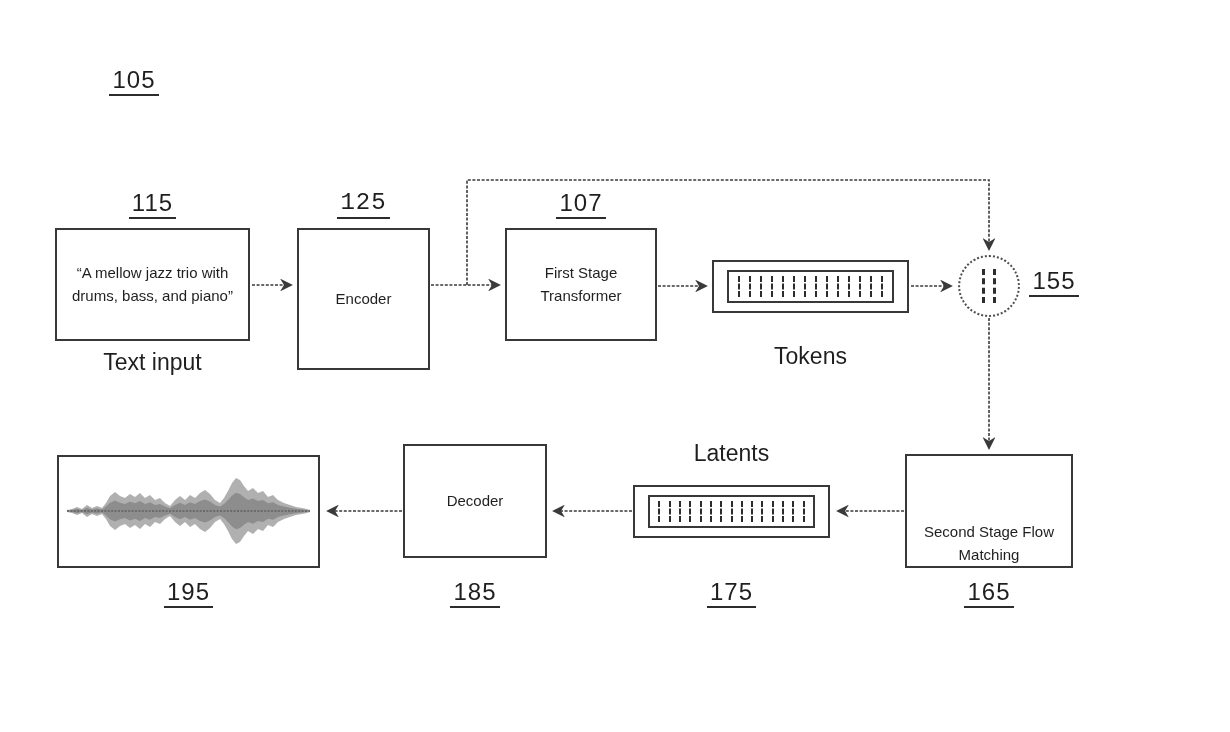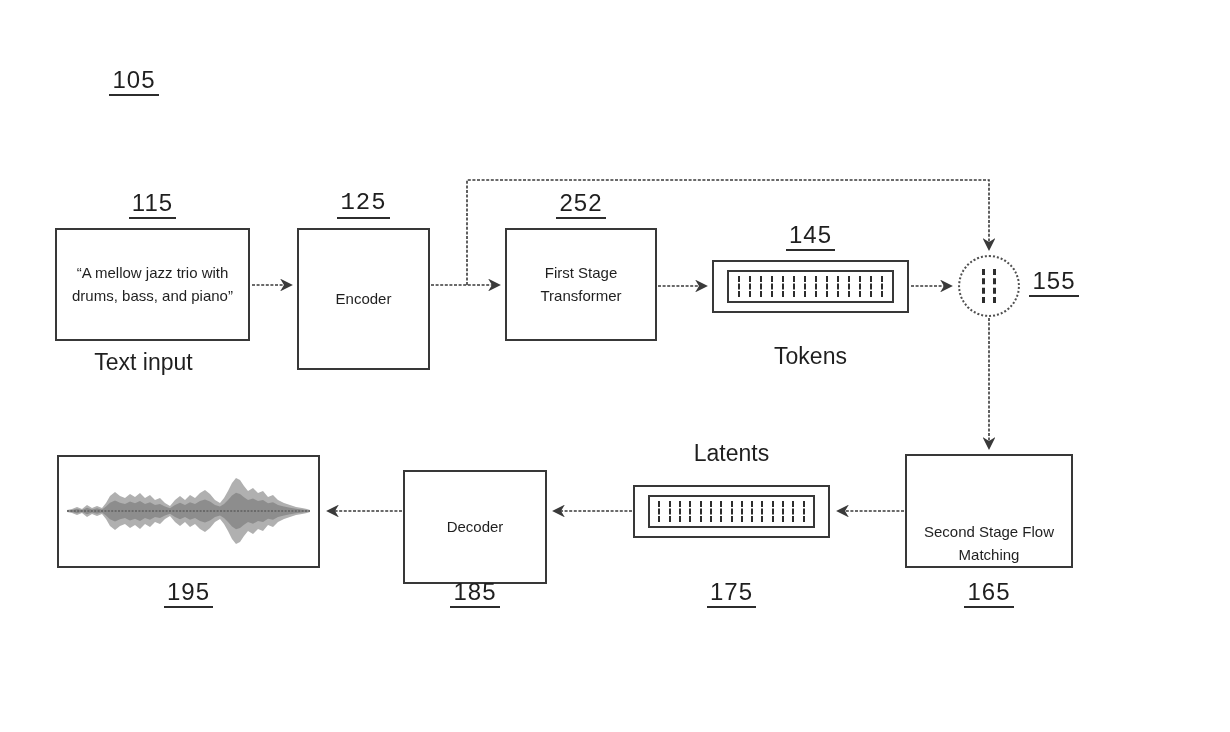--- a/index.html
+++ b/index.html
@@ -83,39 +83,36 @@
   <div class="ref-wrap" style="left:104px; top:44px; width:60px;">
     <span class="ref">105</span>
   </div>
 
   <div class="ref-wrap" style="left:55px; top:167px; width:195px;">
     <span class="ref">115</span>
   </div>
   <div class="box" style="left:55px; top:205px; width:195px; height:113px; padding:0 12px;">
     <span>“A mellow jazz trio with drums, bass, and piano”</span>
   </div>
-  <div class="caption" style="left:46px; top:326px; width:195px;">Text input</div>
+  <div class="caption" style="left:55px; top:326px; width:195px;">Text input</div>
 
   <div class="ref-wrap" style="left:297px; top:167px; width:133px;font-family:Liberation Mono, monospace;">
     <span class="ref">125</span>
   </div>
   <div class="box" style="left:297px; top:205px; width:133px; height:142px;">
     <span>Encoder</span>
   </div>
 
   <div class="ref-wrap" style="left:505px; top:167px; width:152px;">
-    <span class="ref">252</span>
+    <span class="ref">107</span>
   </div>
   <div class="box" style="left:505px; top:205px; width:152px; height:113px; padding:0 20px;">
     <span>First Stage Transformer</span>
   </div>
 
-  <div class="ref-wrap" style="left:712px; top:199px; width:197px;">
-    <span class="ref">145</span>
-  </div>
   <div class="strip-outer" style="left:712px; top:237px; width:197px; height:53px;">
     <div class="strip-inner">
         <i class="tok-bar"></i>
         <i class="tok-bar"></i>
         <i class="tok-bar"></i>
         <i class="tok-bar"></i>
         <i class="tok-bar"></i>
         <i class="tok-bar"></i>
         <i class="tok-bar"></i>
         <i class="tok-bar"></i>
@@ -161,21 +158,21 @@
         <i class="tok-bar"></i>
         <i class="tok-bar"></i>
         <i class="tok-bar"></i>
         <i class="tok-bar"></i>
       </div>
   </div>
   <div class="ref-wrap" style="left:633px; top:556px; width:197px;">
     <span class="ref">175</span>
   </div>
 
-  <div class="box" style="left:403px; top:447px; width:144px; height:114px;">
+  <div class="box" style="left:403px; top:421px; width:144px; height:114px;">
     <span>Decoder</span>
   </div>
   <div class="ref-wrap" style="left:403px; top:556px; width:144px;">
     <span class="ref">185</span>
   </div>
 
   <div class="box" style="left:57px; top:432px; width:263px; height:113px; padding:2px;">
     <svg class="wave-svg" viewBox="0 0 255 105" preserveAspectRatio="none" xmlns="http://www.w3.org/2000/svg">
       <polygon id="wave-outer" fill="#b0b0b0" points="6,51.0 11,50.0 16,48.0 21,50.0 26,46.0 31,49.0 36,47.0 41,49.0 45,44.0 49,37.0 54,33.0 59,37.0 64,39.0 69,35.0 74,38.0 79,34.0 84,39.0 89,36.0 94,41.0 99,39.0 104,44.0 109,47.0 114,41.0 119,37.0 124,41.0 129,36.0 134,39.0 139,34.0 144,31.0 149,35.0 154,41.0 159,44.0 163,39.0 167,32.0 171,24.0 175,19.0 179,21.0 183,27.0 187,32.0 192,29.0 197,34.0 202,32.0 207,38.0 212,36.0 217,41.0 223,44.0 229,46.0 235,48.0 241,49.0 246,50.0 249,51.0 249,53.0 246,54.0 241,55.0 235,56.0 229,58.0 223,60.0 217,63.0 212,68.0 207,66.0 202,72.0 197,70.0 192,75.0 187,72.0 183,77.0 179,83.0 175,85.0 171,80.0 167,72.0 163,65.0 159,60.0 154,63.0 149,69.0 144,73.0 139,70.0 134,65.0 129,68.0 124,63.0 119,67.0 114,63.0 109,57.0 104,60.0 99,65.0 94,63.0 89,68.0 84,65.0 79,70.0 74,66.0 69,69.0 64,65.0 59,67.0 54,71.0 49,67.0 45,60.0 41,55.0 36,57.0 31,55.0 26,58.0 21,54.0 16,56.0 11,54.0 6,53.0"></polygon>
       <polygon id="wave-inner" fill="#8d8d8d" points="6,51.5 11,50.9 16,49.8 21,50.9 26,48.7 31,50.4 36,49.3 41,50.4 45,47.6 49,43.8 54,41.5 59,43.8 64,44.9 69,42.6 74,44.3 79,42.1 84,44.9 89,43.2 94,46.0 99,44.9 104,47.6 109,49.3 114,46.0 119,43.8 124,46.0 129,43.2 134,44.9 139,42.1 144,40.5 149,42.6 154,46.0 159,47.6 163,44.9 167,41.0 171,36.6 175,33.8 179,35.0 183,38.3 187,41.0 192,39.4 197,42.1 202,41.0 207,44.3 212,43.2 217,46.0 223,47.6 229,48.7 235,49.8 241,50.4 246,50.9 249,51.5 249,52.5 246,53.1 241,53.6 235,54.2 229,55.3 223,56.4 217,58.0 212,60.8 207,59.7 202,63.0 197,61.9 192,64.7 187,63.0 183,65.8 179,69.0 175,70.2 171,67.4 167,63.0 163,59.1 159,56.4 154,58.0 149,61.4 144,63.5 139,61.9 134,59.1 129,60.8 124,58.0 119,60.3 114,58.0 109,54.8 104,56.4 99,59.1 94,58.0 89,60.8 84,59.1 79,61.9 74,59.7 69,61.4 64,59.1 59,60.3 54,62.5 49,60.3 45,56.4 41,53.6 36,54.8 31,53.6 26,55.3 21,53.1 16,54.2 11,53.1 6,52.5"></polygon>

